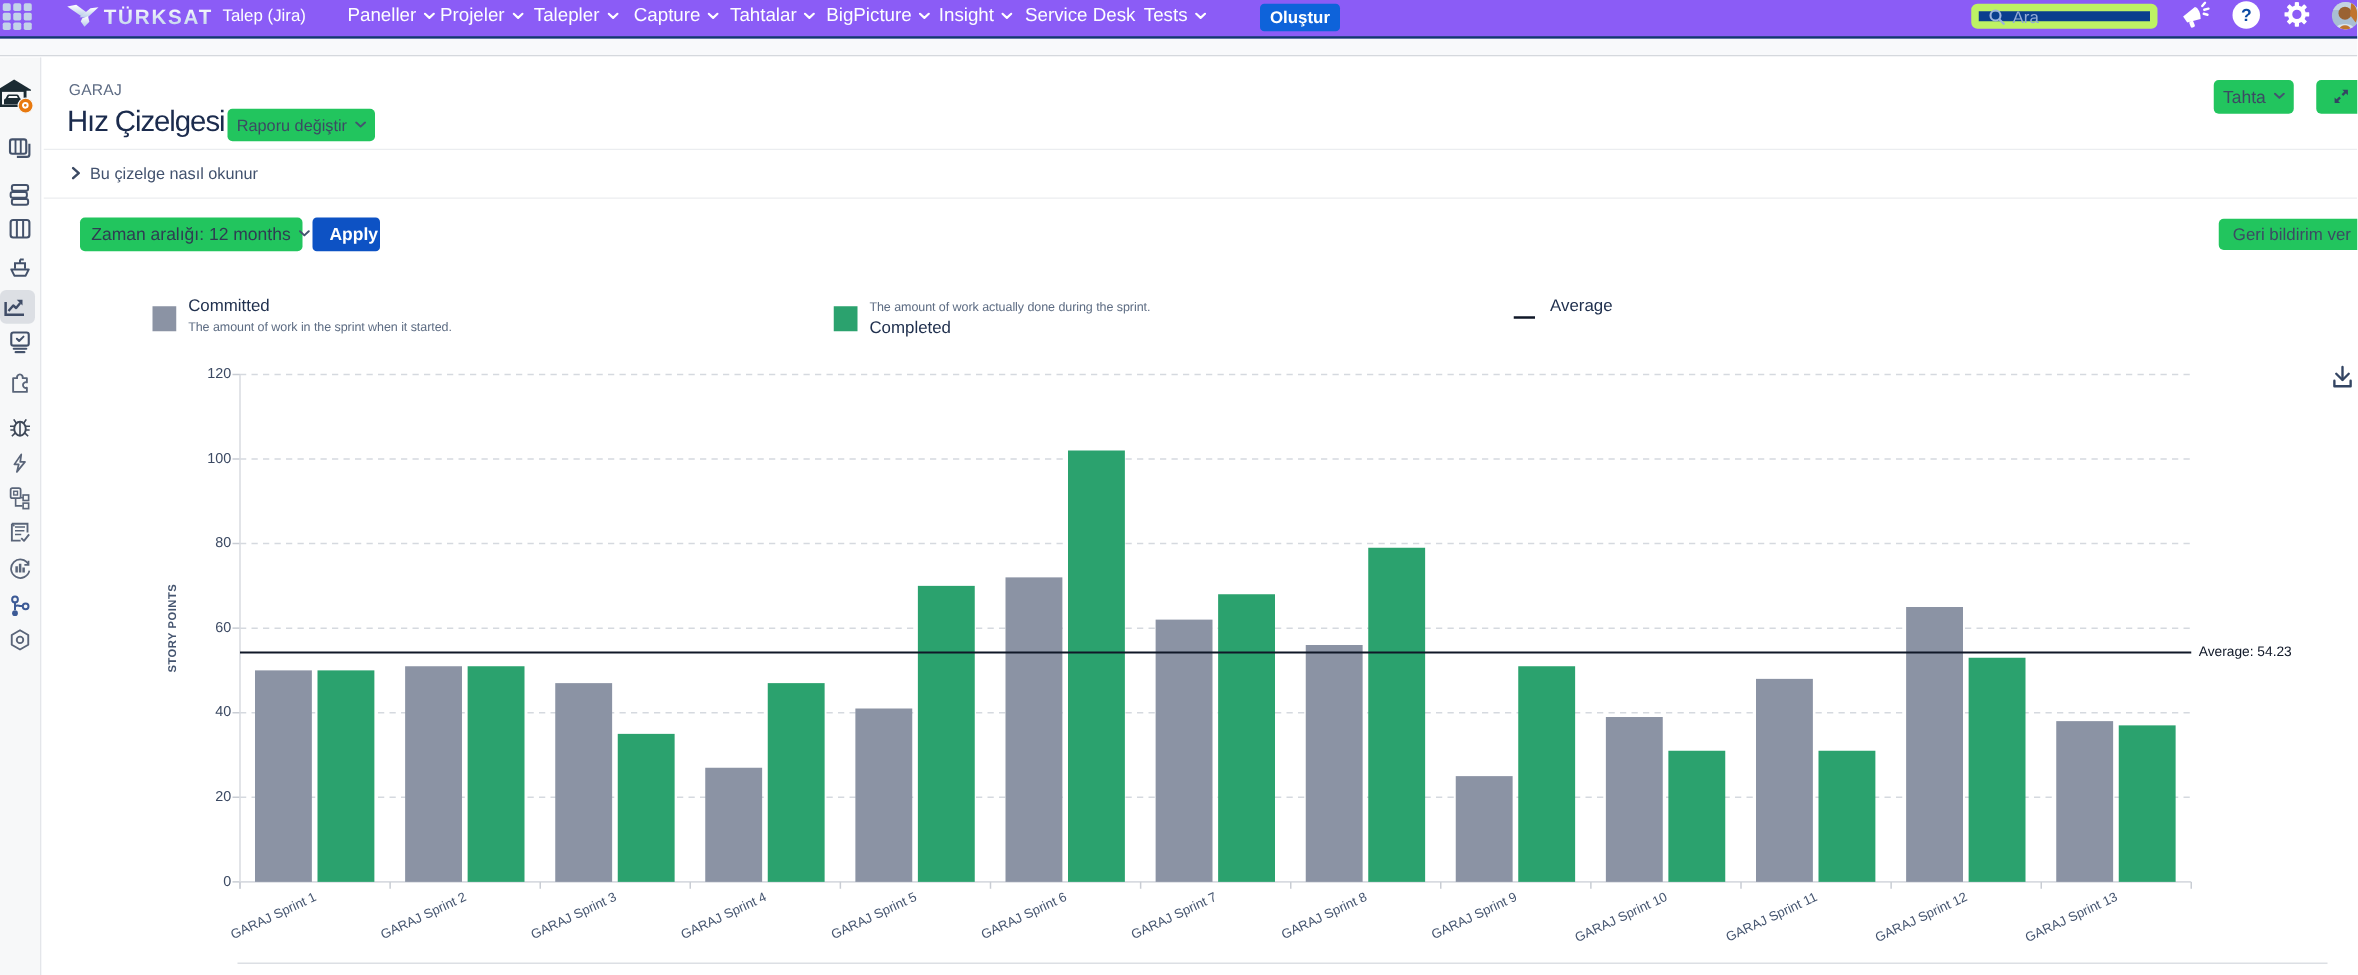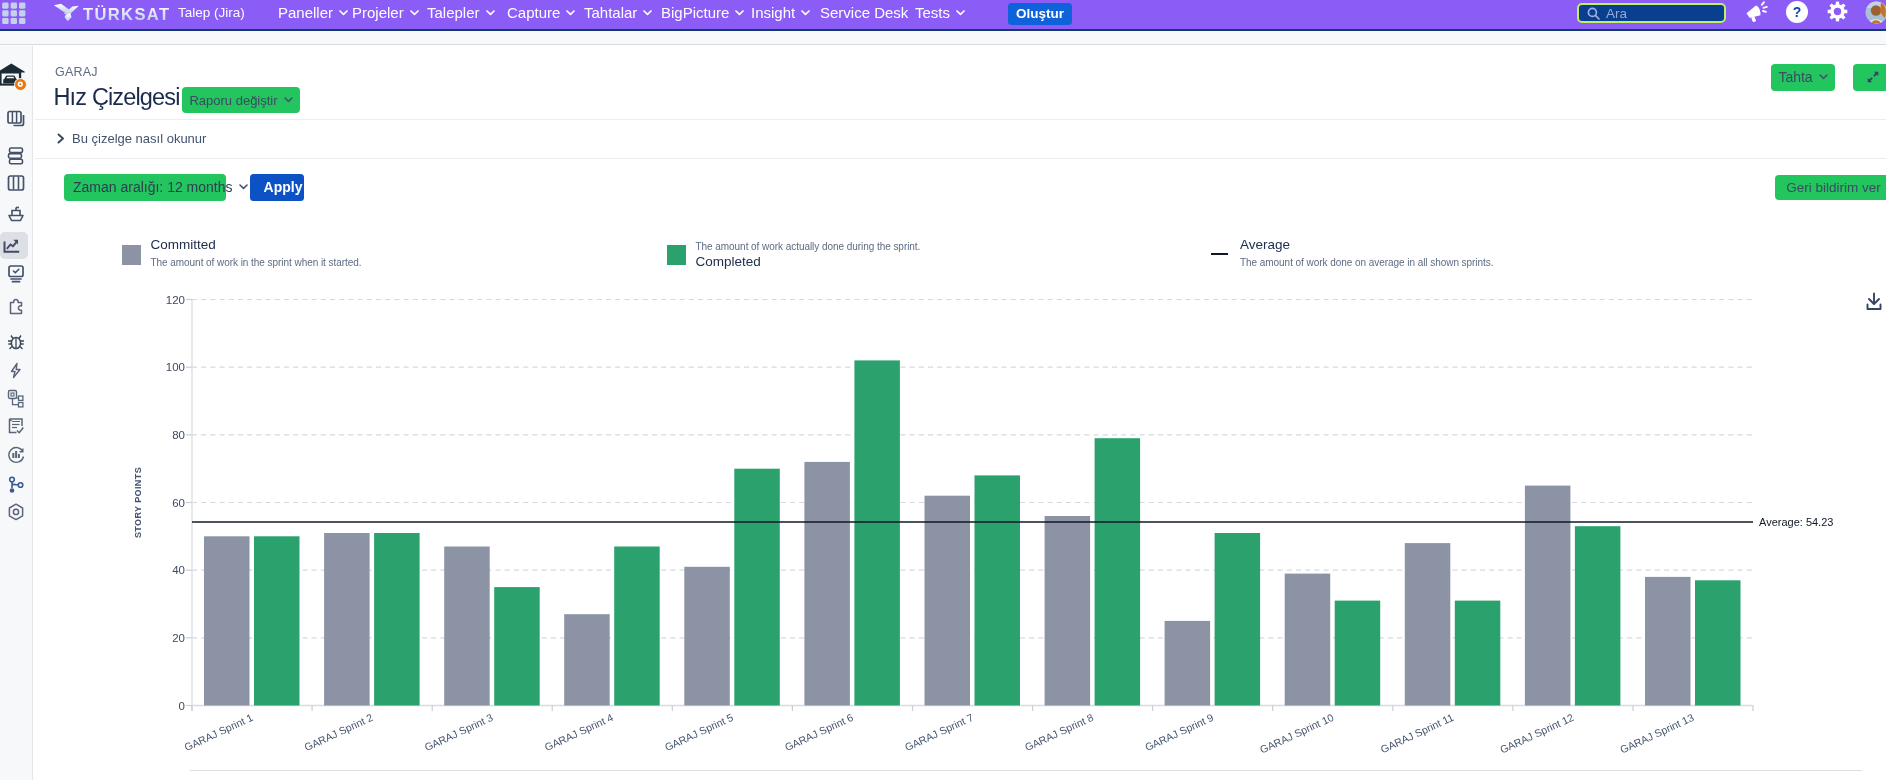--- a/index.html
+++ b/index.html
@@ -7,21 +7,21 @@
 #page { position:relative; width:1886px; height:780px; background:#fff; overflow:hidden; }
 .navbar { position:absolute; left:0; top:0; width:1886px; height:31px; background:#8b5cf6;
   border-bottom:2px solid #12386f; }
 .appgrid { position:absolute; left:1px; top:2px; }
 .nitem { position:absolute; top:0; height:25px; display:flex; align-items:center;
   color:#fdfeff; font-size:15px; font-weight:400; letter-spacing:0px; }
 .create { position:absolute; left:976px; top:3px; width:64px; height:21.5px; background:#0e63da;
   border-radius:3.5px; color:#fff; font-size:13.5px; font-weight:700; display:flex;
   align-items:center; justify-content:center;margin-left:32px; }
 .search { position:absolute; left:1577px; top:2.8px; width:149px; height:20.5px; background:#0a3e8e;
-  border:2px solid #bef264; border-radius:5px; display:flex; align-items:center;
+  border:6px solid #bef264; border-radius:5px; display:flex; align-items:center;
   color:#93abd6; font-size:13.5px; }
 .nico { position:absolute; }
 .helpc { position:absolute; left:1786px; top:1px; width:22px; height:22px; border-radius:50%;
   background:#fff; color:#0c4aa3; font-weight:700; font-size:14px; display:flex;
   align-items:center; justify-content:center; }
 .strip { position:absolute; left:0; top:31px; width:1886px; height:14px; background:#f8f9fb;
   border-bottom:1.2px solid #d5d8dd; }
 .sidebar { position:absolute; left:0; top:46px; width:33.2px; height:734px; background:#f7f8f9;
   border-right:1.2px solid #e4e6ea; }
 .sico { position:absolute; left:50%; transform:translateX(-50%); }
@@ -242,21 +242,21 @@
   <line x1="12.1" y1="3.9" x2="8.9" y2="7.1" stroke="#344563" stroke-width="1.9"></line>
   <polygon points="2.7,8.9 2.7,13.3 7.1,13.3" fill="#344563"></polygon>
   <line x1="3.9" y1="12.1" x2="7.1" y2="8.9" stroke="#344563" stroke-width="1.9"></line>
       </svg>
 </div>
 <div class="hr" style="top:118.5px"></div>
 <div class="expander"><svg width="9" height="11" viewBox="0 0 9 11" style="margin-right:7px">
         <path d="M2.5,1.5 L7,5.5 L2.5,9.5" stroke="#3c4a63" stroke-width="2" fill="none" stroke-linecap="round" stroke-linejoin="round"></path>
       </svg>Bu çizelge nasıl okunur</div>
 <div class="hr" style="top:158px"></div>
-<div class="btn" style="left:63.5px;top:174px;width:162px;height:26.5px;color:#2f3d52;justify-content:flex-start;padding-left:9.5px">Zaman aralığı: 12 months<span style="margin-left:auto;margin-right:7px;display:flex">
+<div class="btn" style="left:63.5px;top:174px;width:178px;height:26.5px;color:#2f3d52;justify-content:flex-start;padding-left:9.5px">Zaman aralığı: 12 months<span style="margin-left:auto;margin-right:7px;display:flex">
         <svg width="9" height="6" viewBox="0 0 9 6" style="margin-left:6px">
           <path d="M1,1 L4.5,4.3 L8,1" stroke="#44546f" stroke-width="1.6" fill="none" stroke-linecap="round" stroke-linejoin="round"></path>
         </svg>
       </span></div>
 <div class="apply">Apply</div>
 <div class="btn" style="left:1775px;top:174.5px;width:117px;height:25.5px;border-radius:4px 0 0 4px;font-size:13.5px">Geri bildirim ver</div>
 <div style="position:absolute;left:121.5px;top:236px">
       <div style="position:absolute;left:0;top:9px;width:19px;height:20px;background:#8b93a4"></div>
       <div style="position:absolute;left:29px;top:1px;width:560px">
         <div style="font-size:13.5px;color:#20304e;line-height:16px">Committed</div>
@@ -267,21 +267,20 @@
       <div style="position:absolute;left:0;top:9px;width:19px;height:20px;background:#2ba26e"></div>
       <div style="position:absolute;left:29px;top:1px;width:560px">
         <div style="font-size:10px;color:#5d6c83;line-height:14px;margin-top:3px;letter-spacing:-0.05px">The amount of work actually done during the sprint.</div>
         <div style="font-size:13.5px;color:#20304e;line-height:16px">Completed</div>
       </div>
     </div>
     <div style="position:absolute;left:1211px;top:236px">
       <div style="position:absolute;left:0;top:16.5px;width:17px;height:2.6px;background:#101828"></div>
       <div style="position:absolute;left:29px;top:1px;width:560px">
         <div style="font-size:13.5px;color:#20304e;line-height:16px">Average</div>
-        <div style="font-size:10px;color:#5d6c83;line-height:14px;margin-top:3px;letter-spacing:-0.05px">The amount of work done on average in all shown sprints.</div>
       </div>
     </div>
 
 <svg style="position:absolute;left:0;top:280px" width="1886" height="500" viewBox="0 280 1886 500">
 <line x1="192" y1="705.5" x2="1753" y2="705.5" stroke="#d8dbe1" stroke-width="1.4"></line>
 <line x1="186" y1="705.5" x2="192" y2="705.5" stroke="#c9cdd4" stroke-width="1.2"></line>
 <text x="185" y="705.5" font-size="11.5" fill="#3c4a63" text-anchor="end" dominant-baseline="central">0</text>
 <line x1="192" y1="637.8" x2="1753" y2="637.8" stroke="#d5d9df" stroke-width="1.2" stroke-dasharray="5,4.2"></line>
 <line x1="186" y1="637.8" x2="192" y2="637.8" stroke="#c9cdd4" stroke-width="1.2"></line>
 <text x="185" y="637.8" font-size="11.5" fill="#3c4a63" text-anchor="end" dominant-baseline="central">20</text>

